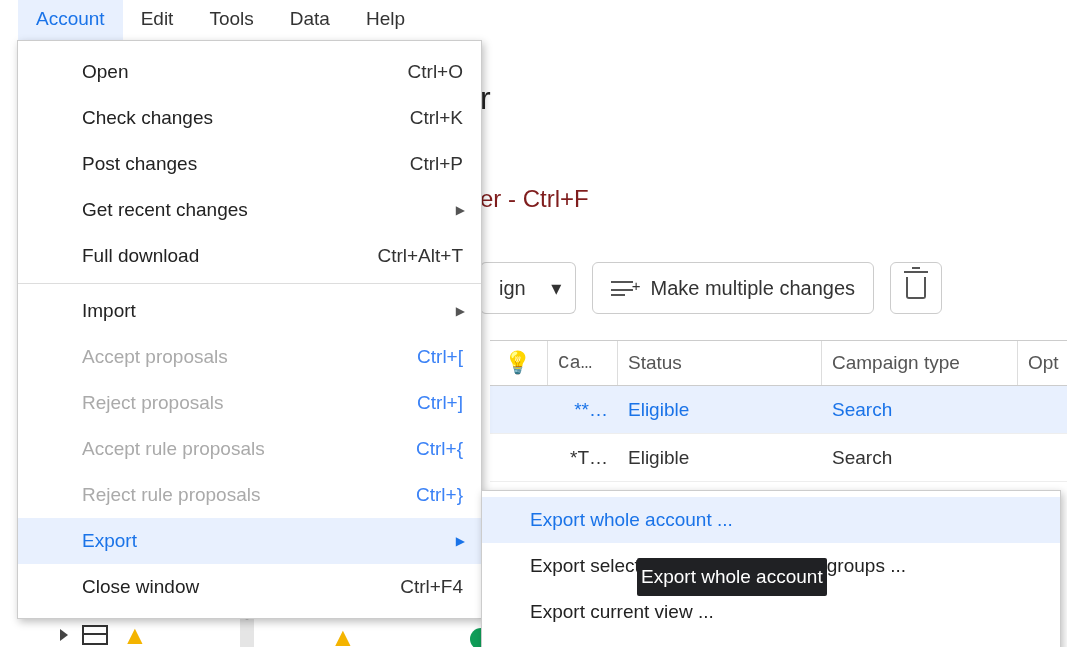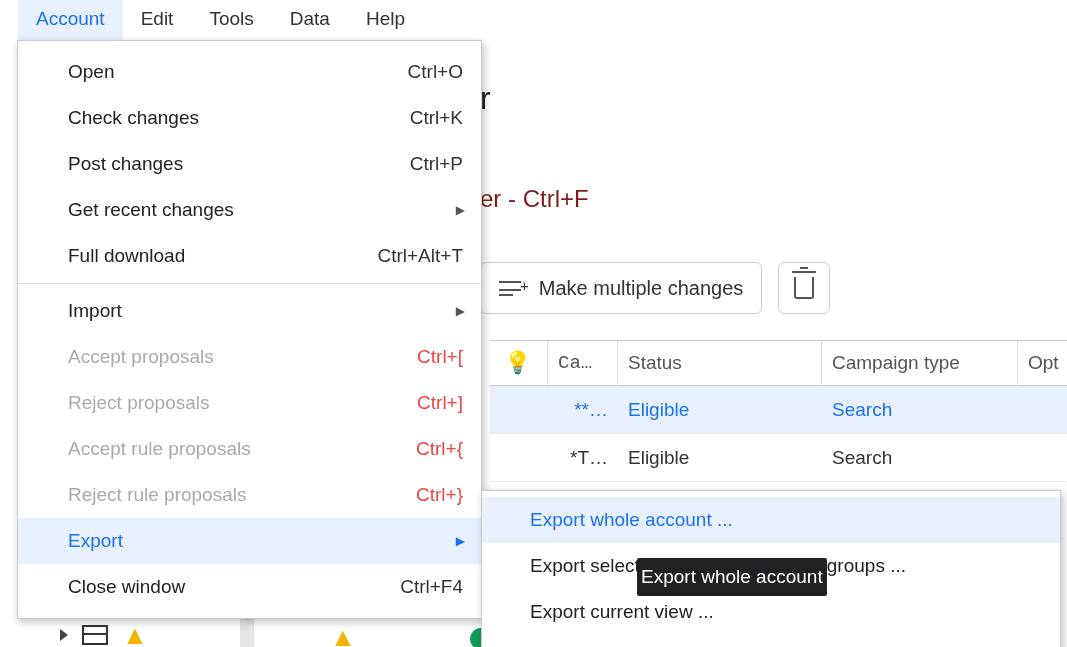--- a/index.html
+++ b/index.html
@@ -3,25 +3,25 @@
 <meta charset="utf-8">
 <style>
 * { margin: 0; padding: 0; box-sizing: border-box; font-family: Arial, "Helvetica Neue", sans-serif; }
 body { background: #fff; width: 1067px; height: 647px; overflow: hidden; position: relative; }
 
 .menubar { display: flex; height: 40px; border-bottom: 0px; padding-left: 18px; }
 .menubar-item { padding: 8px 18px; font-size: 19px; color: #333; cursor: pointer; }
 .menubar-item.active { color: #1a73e8; background: #e8f0fe; }
 
 .dropdown { position: absolute; left: 17px; top: 40px; width: 465px; background: #fff; border: 1px solid #ccc; box-shadow: 2px 3px 8px rgba(0,0,0,0.25); z-index: 20; padding: 8px 0; }
-.menu-row { display: flex; align-items: center; height: 46px; padding: 0 18px 0 50px; font-size: 19px; color: #222; cursor: pointer; position: relative; justify-content: center; }
+.menu-row { display: flex; align-items: center; height: 46px; padding: 0 18px 0 64px; font-size: 19px; color: #222; cursor: pointer; position: relative; justify-content: center; }
 .menu-row .label { flex: 1; }
 .menu-row .shortcut { color: #333; font-size: 19px; margin-left: 20px; }
 .menu-row.disabled { color: #aaa; cursor: default; }
-.menu-row.disabled .shortcut { color: #ef4444; }
+.menu-row.disabled .shortcut { color: #3b82f6; }
 .menu-row .arrow { position: absolute; right: 16px; font-size: 12px; color: #555; }
 .menu-row.highlight { background: #e8f0fe; color: #1a73e8; }
 .menu-row.highlight .arrow { color: #1a73e8; }
 .menu-sep { height: 1px; background: #ddd; margin: 4px 0; }
 
 .submenu { position: absolute; left: 481px; top: 490px; width: 580px; background: #fff; border: 1px solid #ccc; box-shadow: 2px 3px 8px rgba(0,0,0,0.25); z-index: 25; padding: 6px 0; }
 .submenu .menu-row { padding-left: 48px; }
 
 .tooltip { position: absolute; left: 637px; top: 558px; background: #202124; color: #fff; padding: 8px 4px; font-size: 19px; border-radius: 2px; z-index: 40; }
 
@@ -153,20 +153,28 @@
     </div>
   <div class="menu-row"></div>
 </div>
 
 <div class="tooltip">Export whole account</div>
 
 <div class="page-title">r</div>
 <div class="filter-bar">er - Ctrl+F</div>
 
 <div class="toolbar-area">
+  <div class="btn-split">
+    <div class="btn main-part">
+        <span>ign</span>
+      </div>
+    <div class="btn caret-part">
+        <span>▾</span>
+      </div>
+  </div>
   <div class="btn">
     <span class="icon-lines"></span>
       <span class="plus-sm">+</span>
     <span>Make multiple changes</span>
   </div>
   <div class="btn btn-icon-only">
     <span class="trash"></span>
   </div>
 </div>
 

